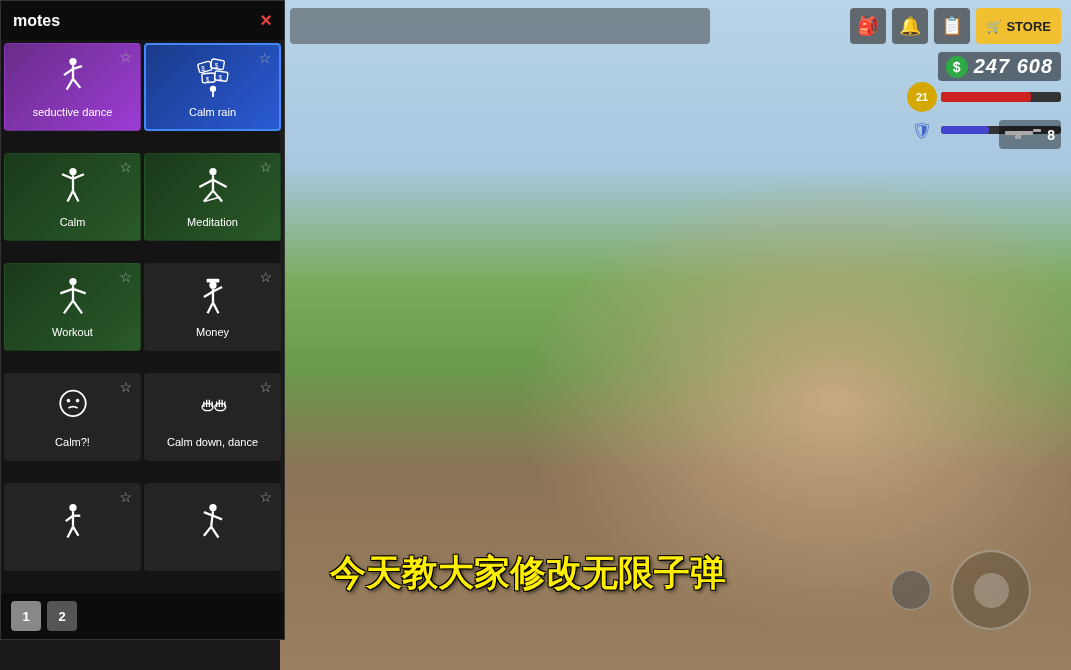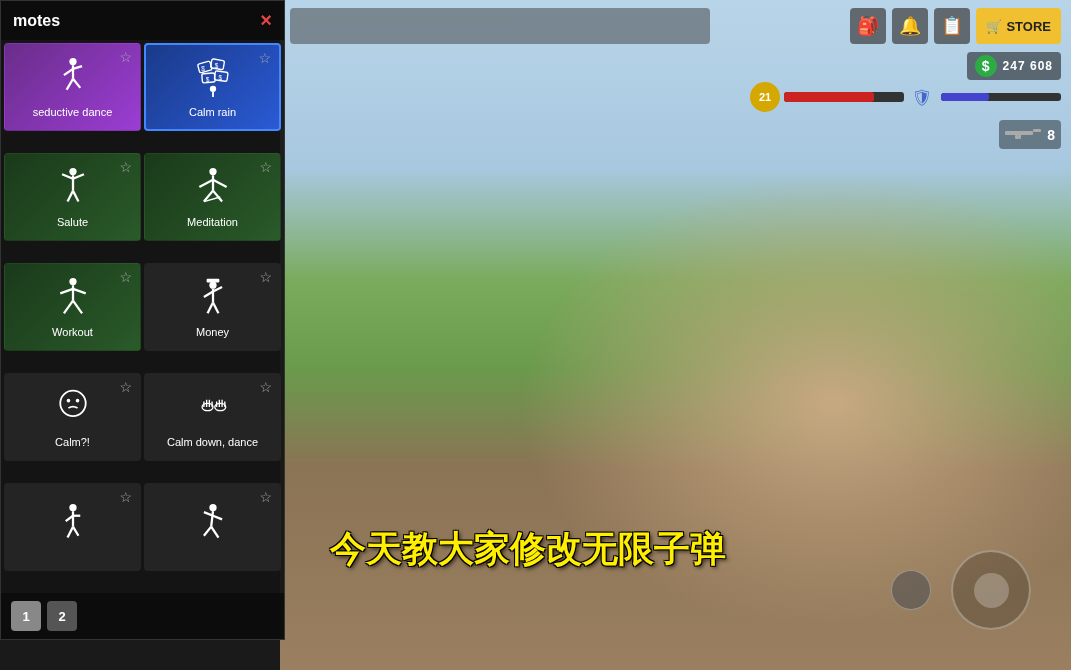--- a/index.html
+++ b/index.html
@@ -28,21 +28,21 @@
       height: 100%;
       position: relative;
       background:
         radial-gradient(ellipse at 70% 60%, #c8a882 0%, transparent 40%),
         linear-gradient(180deg, #b8d4e8 0%, #a8c8e0 25%, #7aaa5c 42%, #6a9a4c 55%, #8b7355 70%, #9a8060 100%);
     }
 
     
     .overlay-text {
       position: absolute;
-      bottom: 96px;
+      bottom: 72px;
       left: 50px;
       font-size: 36px;
       font-weight: bold;
       color: #ffee00;
       text-shadow: 2px 2px 4px rgba(0,0,0,0.8), -1px -1px 0 #000, 1px -1px 0 #000, -1px 1px 0 #000, 1px 1px 0 #000;
       white-space: nowrap;
     }
 
     
     .hud-top-right {
@@ -101,30 +101,32 @@
       display: flex;
       align-items: center;
       justify-content: center;
       color: white;
       font-weight: bold;
       font-size: 14px;
     }
 
     .money-amount {
       color: white;
-      font-size: 12px;
+      font-size: 20px;
       font-weight: bold;
       letter-spacing: 1px;
+      font-style: italic;
     }
 
     .health-area {
       position: absolute;
       top: 82px;
       right: 10px;
       display: flex;
+      flex-direction: column;
       gap: 3px;
       align-items: flex-end;
     }
 
     .level-badge {
       width: 30px;
       height: 30px;
       background: #d4a800;
       border-radius: 50%;
       display: flex;
@@ -479,21 +481,21 @@
       <div class="emote-icon">
         <svg width="40" height="44" viewBox="0 0 40 44" fill="white">
           <circle cx="20" cy="5" r="4"></circle>
           <line x1="20" y1="9" x2="20" y2="26" stroke="white" stroke-width="2.5"></line>
           <line x1="20" y1="13" x2="8" y2="8" stroke="white" stroke-width="2.5"></line>
           <line x1="20" y1="13" x2="32" y2="8" stroke="white" stroke-width="2.5"></line>
           <line x1="20" y1="26" x2="14" y2="38" stroke="white" stroke-width="2.5"></line>
           <line x1="20" y1="26" x2="26" y2="38" stroke="white" stroke-width="2.5"></line>
         </svg>
       </div>
-      <span class="emote-name">Salute</span>
+      <span class="emote-name">Calm</span>
     </div>
 
     <div class="emote-cell dark-green">
       <span class="emote-star">☆</span>
       <div class="emote-icon">
         <svg width="40" height="44" viewBox="0 0 40 44" fill="white">
           <circle cx="20" cy="5" r="4"></circle>
 
           <line x1="20" y1="9" x2="20" y2="26" stroke="white" stroke-width="2.5"></line>
           <line x1="20" y1="14" x2="5" y2="22" stroke="white" stroke-width="2.5"></line>

